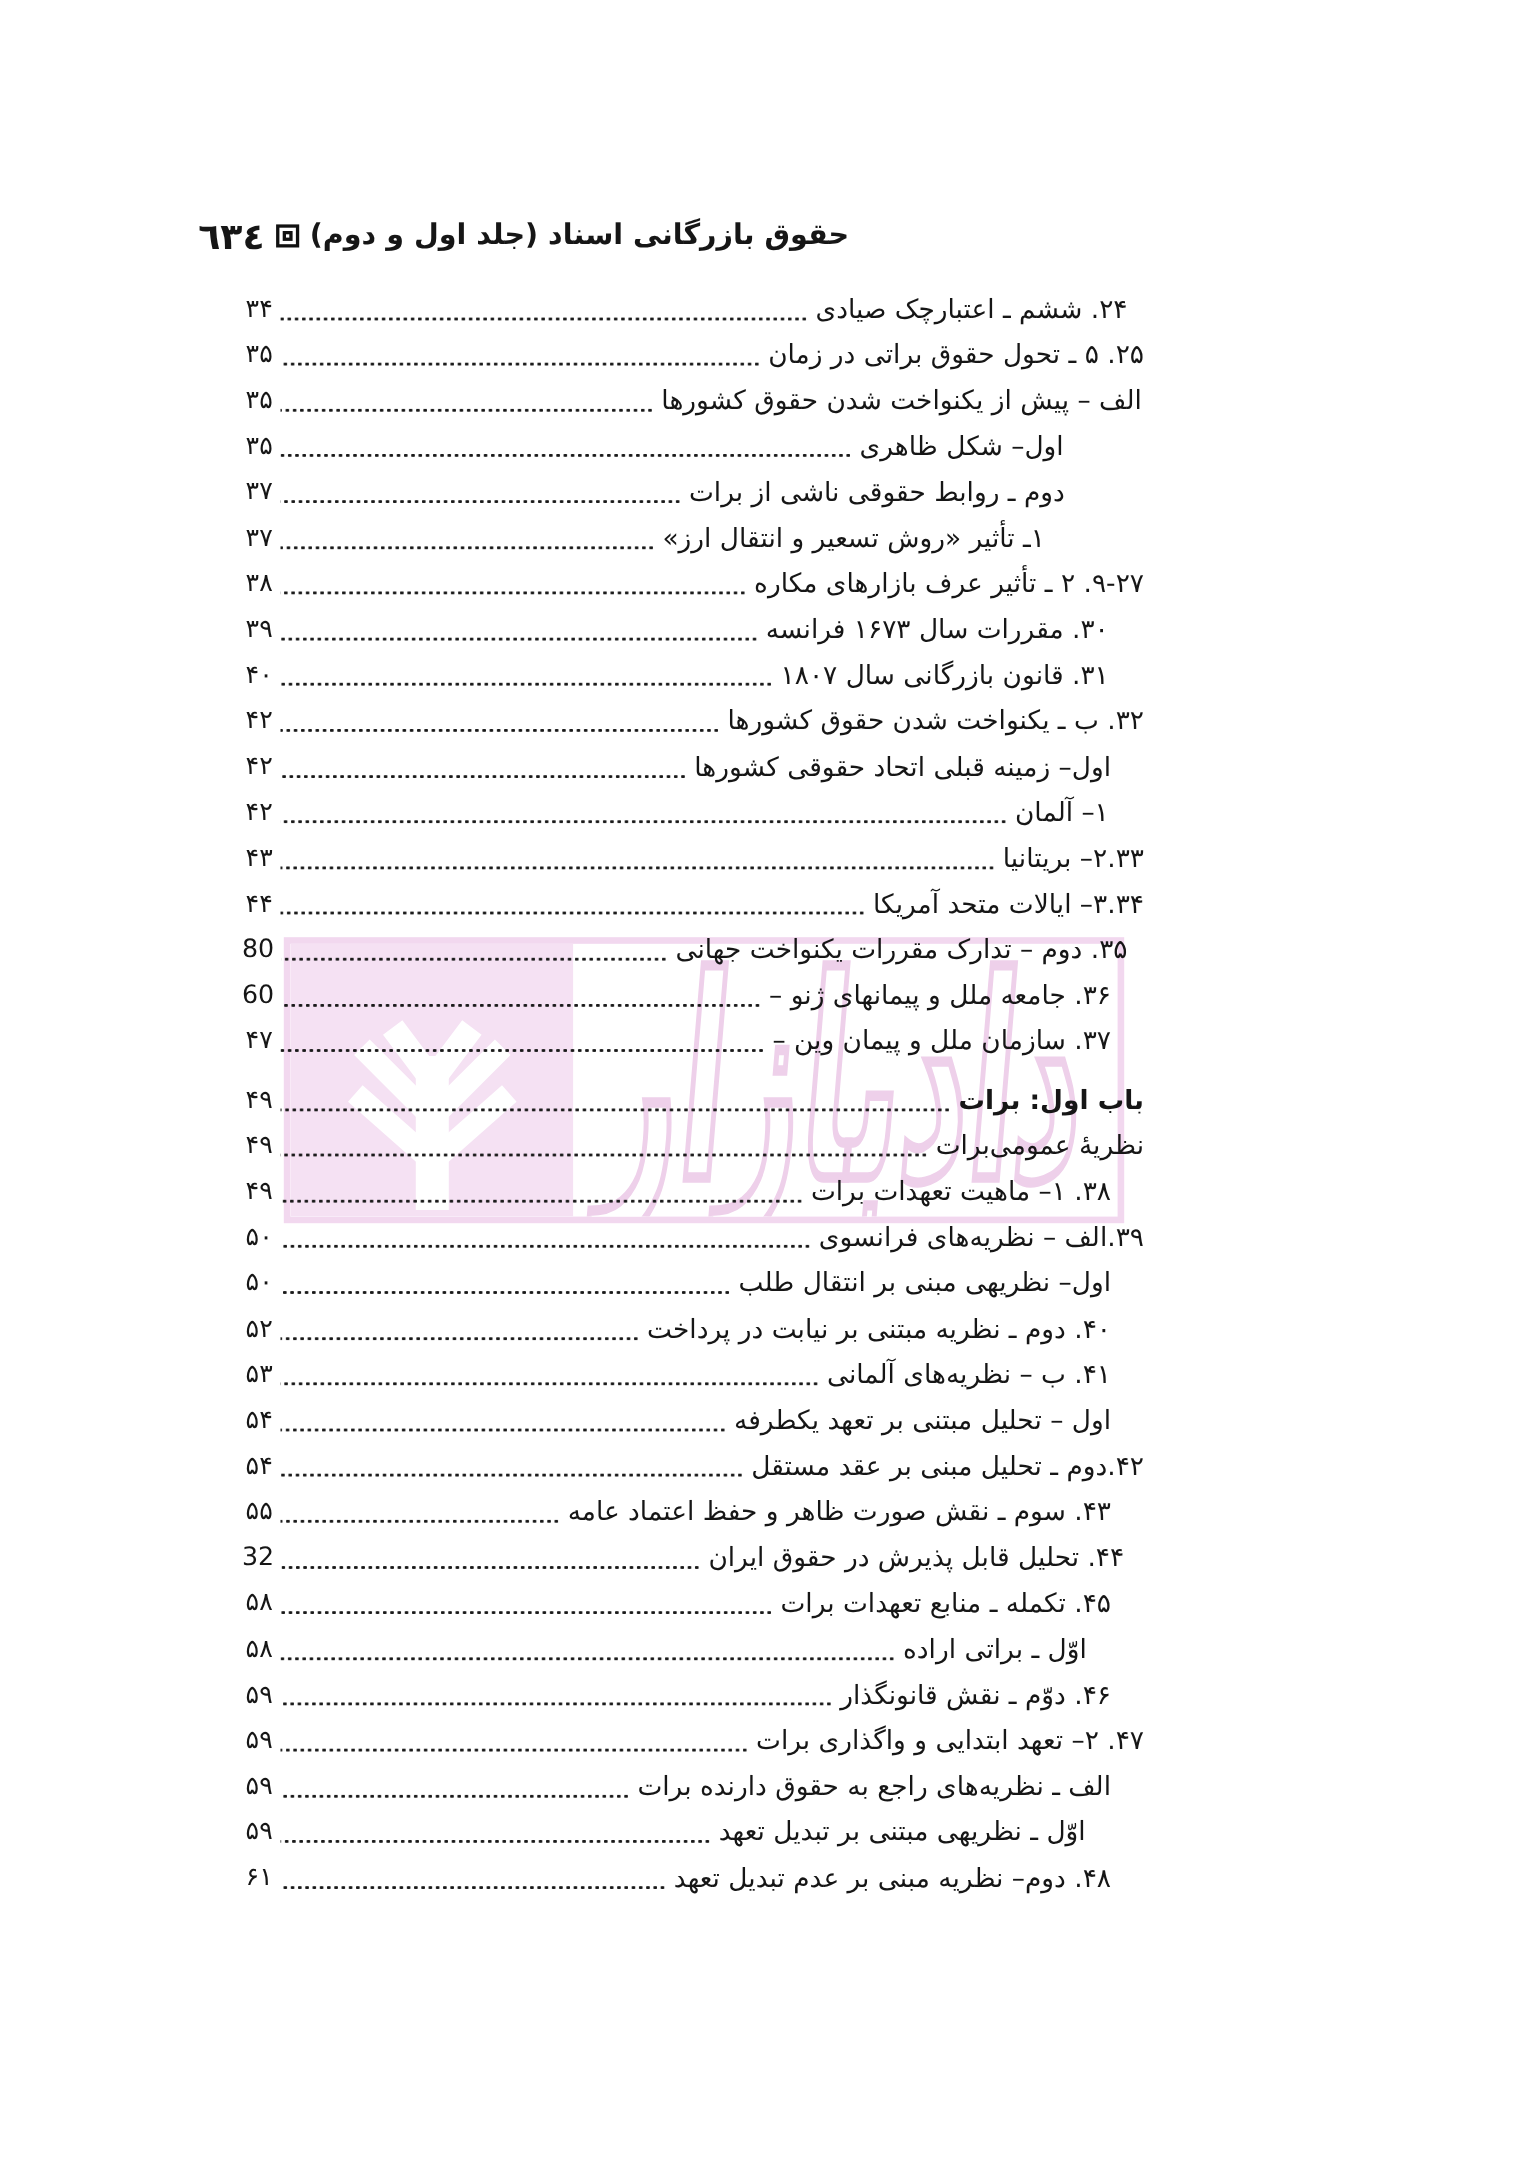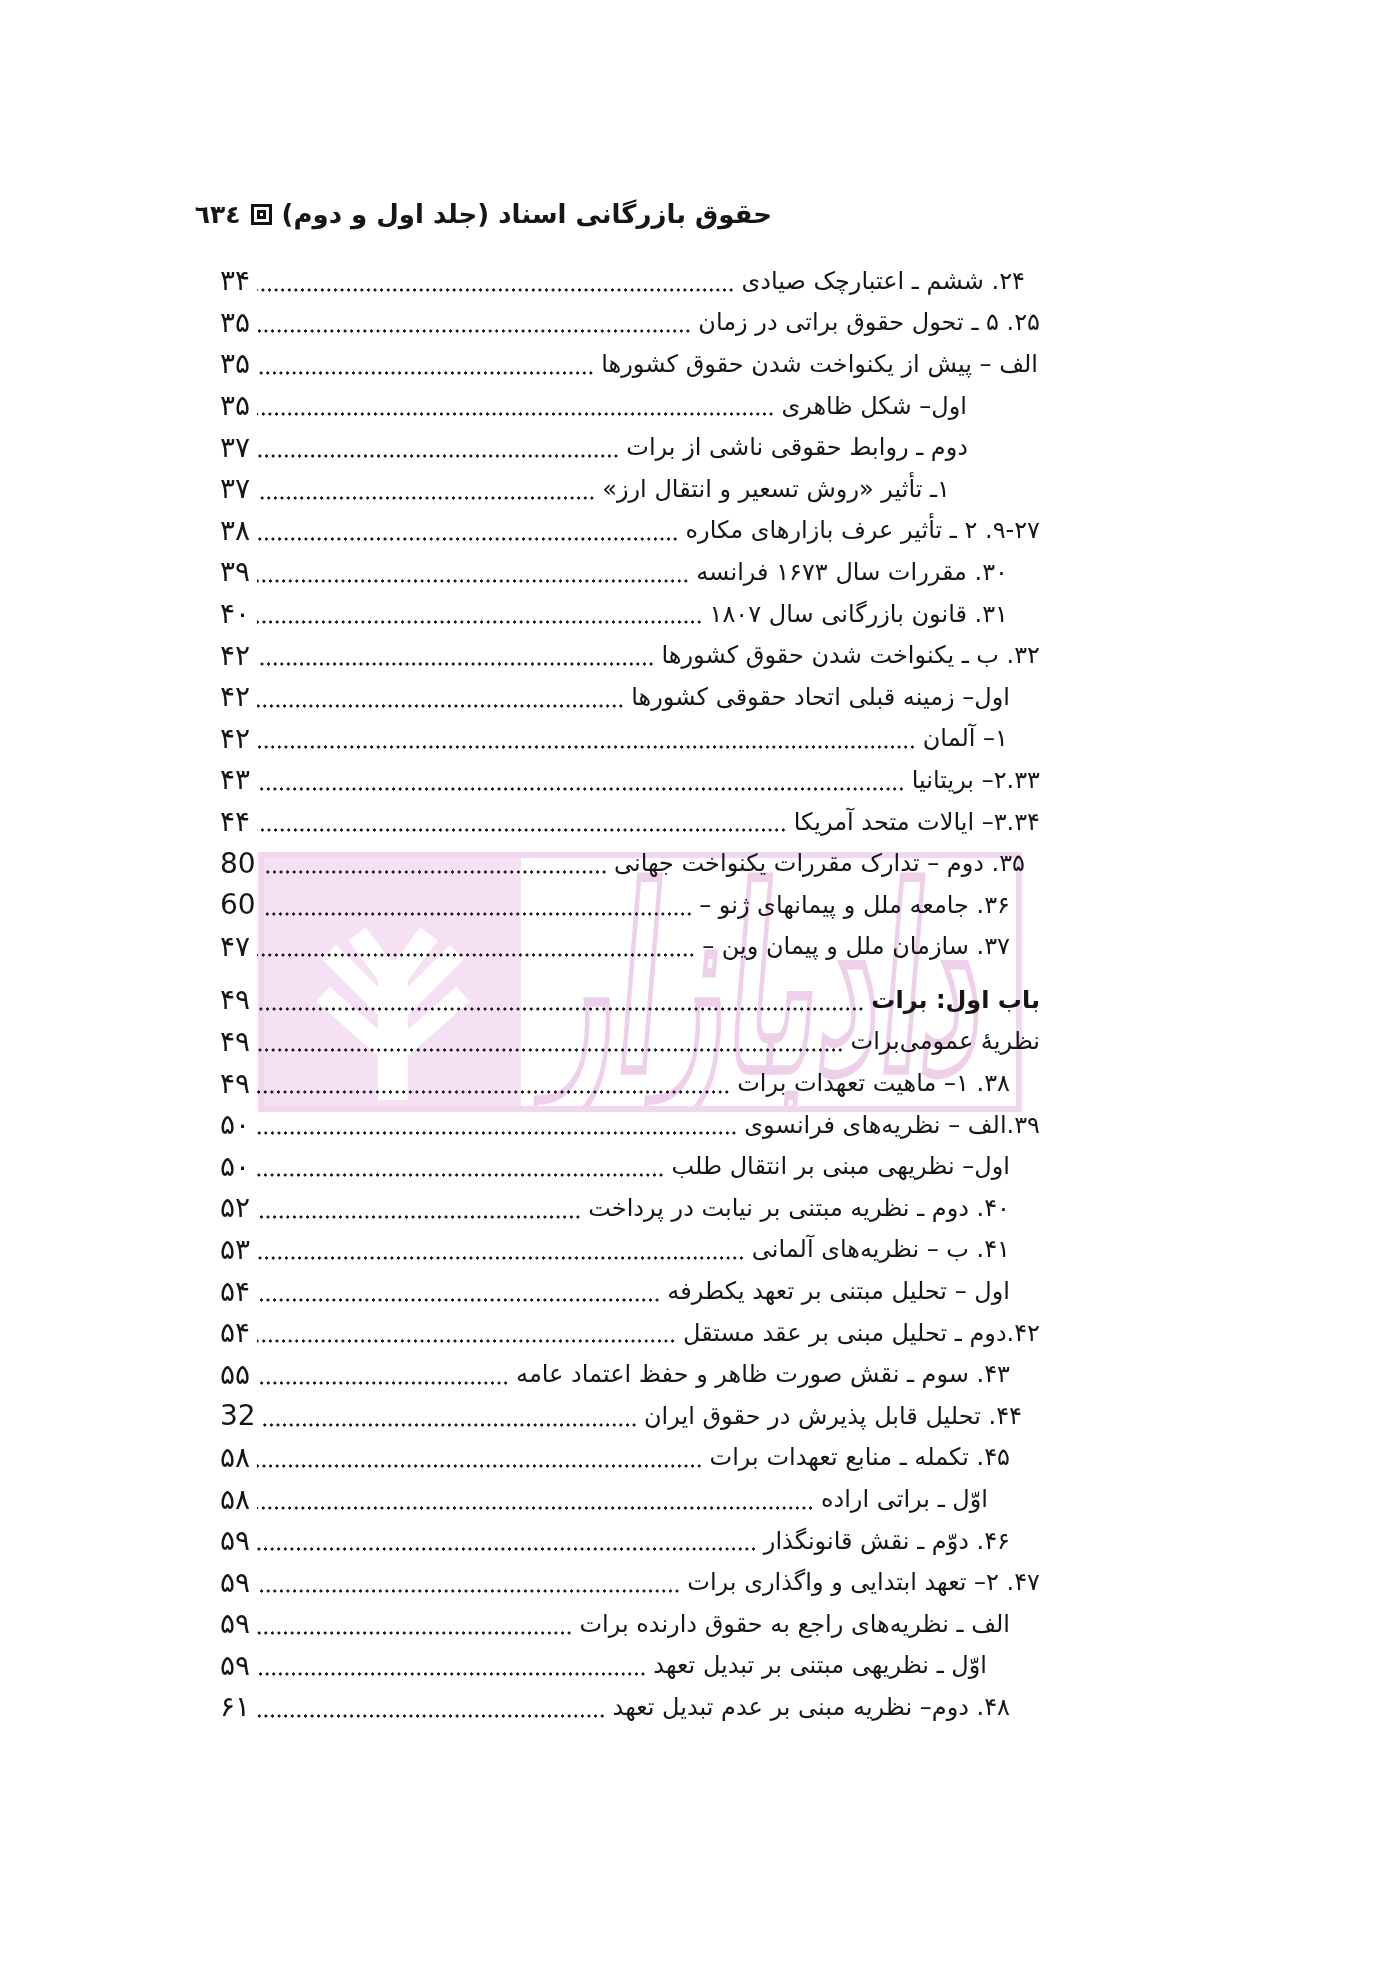--- a/index.html
+++ b/index.html
@@ -23,21 +23,21 @@
     gap:10px;
     white-space:nowrap;
     z-index:2;
   }
   .header .title{
     font-weight:bold;
     font-size:26px;
   }
   .header .pagenum{
     font-weight:bold;
-    font-size:25px;
+    font-size:33px;
     margin-left:12px;
   }
   .sq-icon{
     width:21px;height:21px;
     border:3px solid #111;
     box-sizing:border-box;
     display:flex;align-items:center;justify-content:center;
   }
   .sq-icon i{
     display:block;width:9px;height:9px;
@@ -73,23 +73,23 @@
     flex:1 1 auto;
     min-width:12px;
     margin:0 7px 0 7px;
     background-image:radial-gradient(circle,#1a1a1a 1.45px,rgba(0,0,0,0) 1.7px);
     background-size:6.6px 6px;
     background-repeat:repeat-x;
     background-position:right 0 bottom 9px;
   }
   .row .num{
     align-self:center;
-    font-size:28px;
+    font-size:23px;
     min-width:28px;
-    text-align:center;
+    text-align:right;
     direction:ltr;
     white-space:nowrap;
   }
   
   .watermark{
     position:absolute;
     left:258px;top:852px;
     width:764px;height:260px;
     box-sizing:border-box;
     border:6px solid #f2d8ef;

